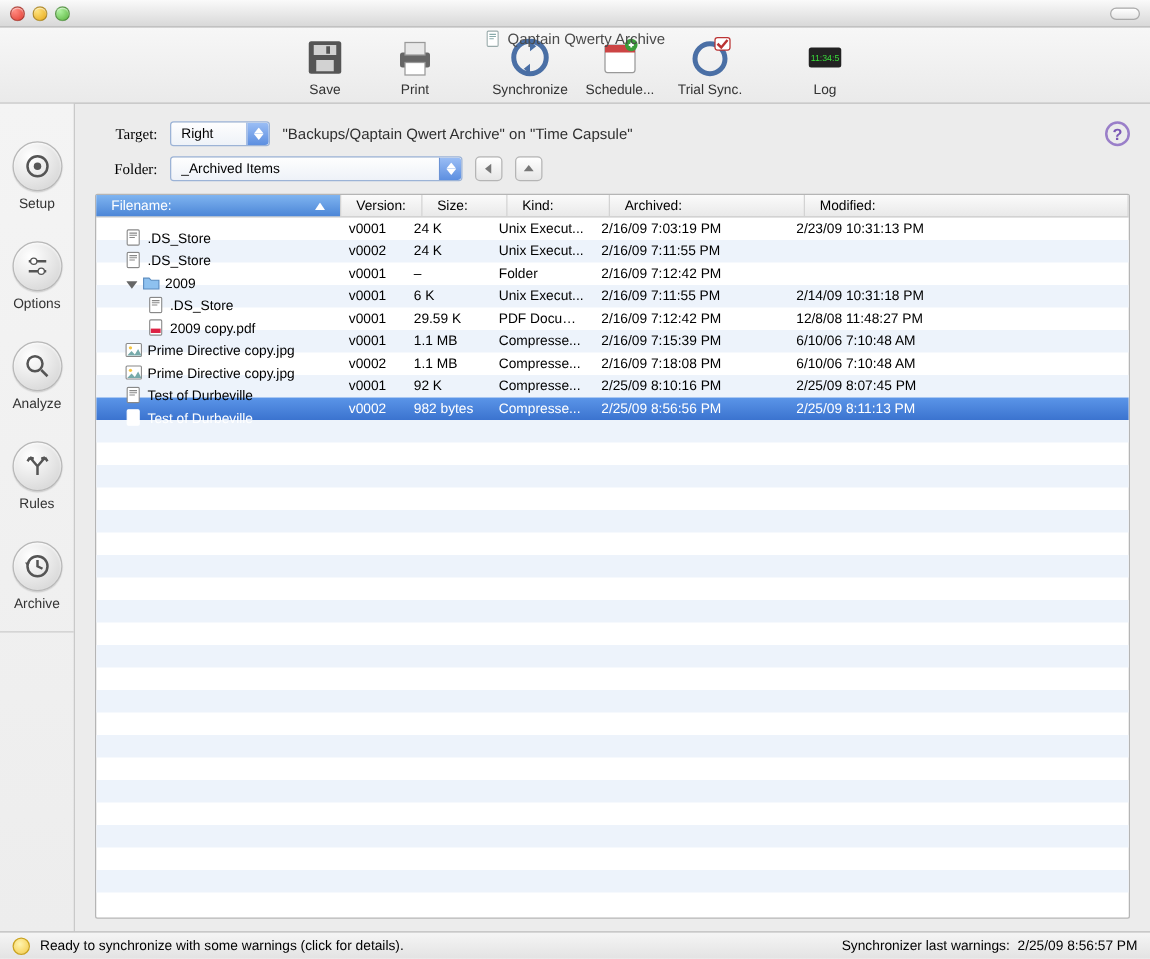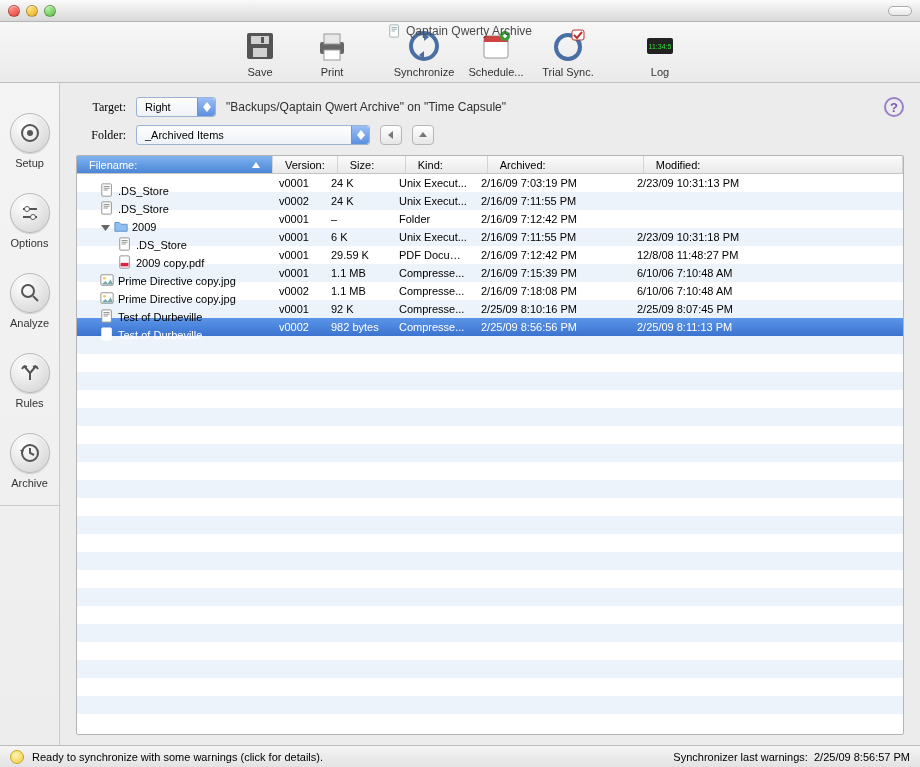--- a/index.html
+++ b/index.html
@@ -323,21 +323,21 @@
               <span><svg class="fileico" viewBox="0 0 16 16">
                   <rect x="2" y="1" width="11" height="14" rx="1" fill="#fff" stroke="#888"></rect>
                   <path d="M4 4h7M4 6h7M4 8h5" stroke="#888"></path>
                 </svg></span>
               <span>.DS_Store</span>
             </div>
             <div class="td c-ver">v0001</div>
             <div class="td c-size">6 K</div>
             <div class="td c-kind">Unix Execut...</div>
             <div class="td c-arch">2/16/09 7:11:55 PM</div>
-            <div class="td c-mod">2/23/09 10:31:18 PM</div>
+            <div class="td c-mod">2/14/09 10:31:18 PM</div>
           </div>
           <div class="tr">
             <div class="td c-file name-cell" style="padding-left:28px">
               <span class="disclosure"></span>
               <span><svg class="fileico" viewBox="0 0 16 16">
                   <rect x="2" y="1" width="11" height="14" rx="1" fill="#fff" stroke="#888"></rect>
                   <rect x="3" y="9" width="9" height="4" fill="#d24"></rect>
                 </svg></span>
               <span>2009 copy.pdf</span>
             </div>

